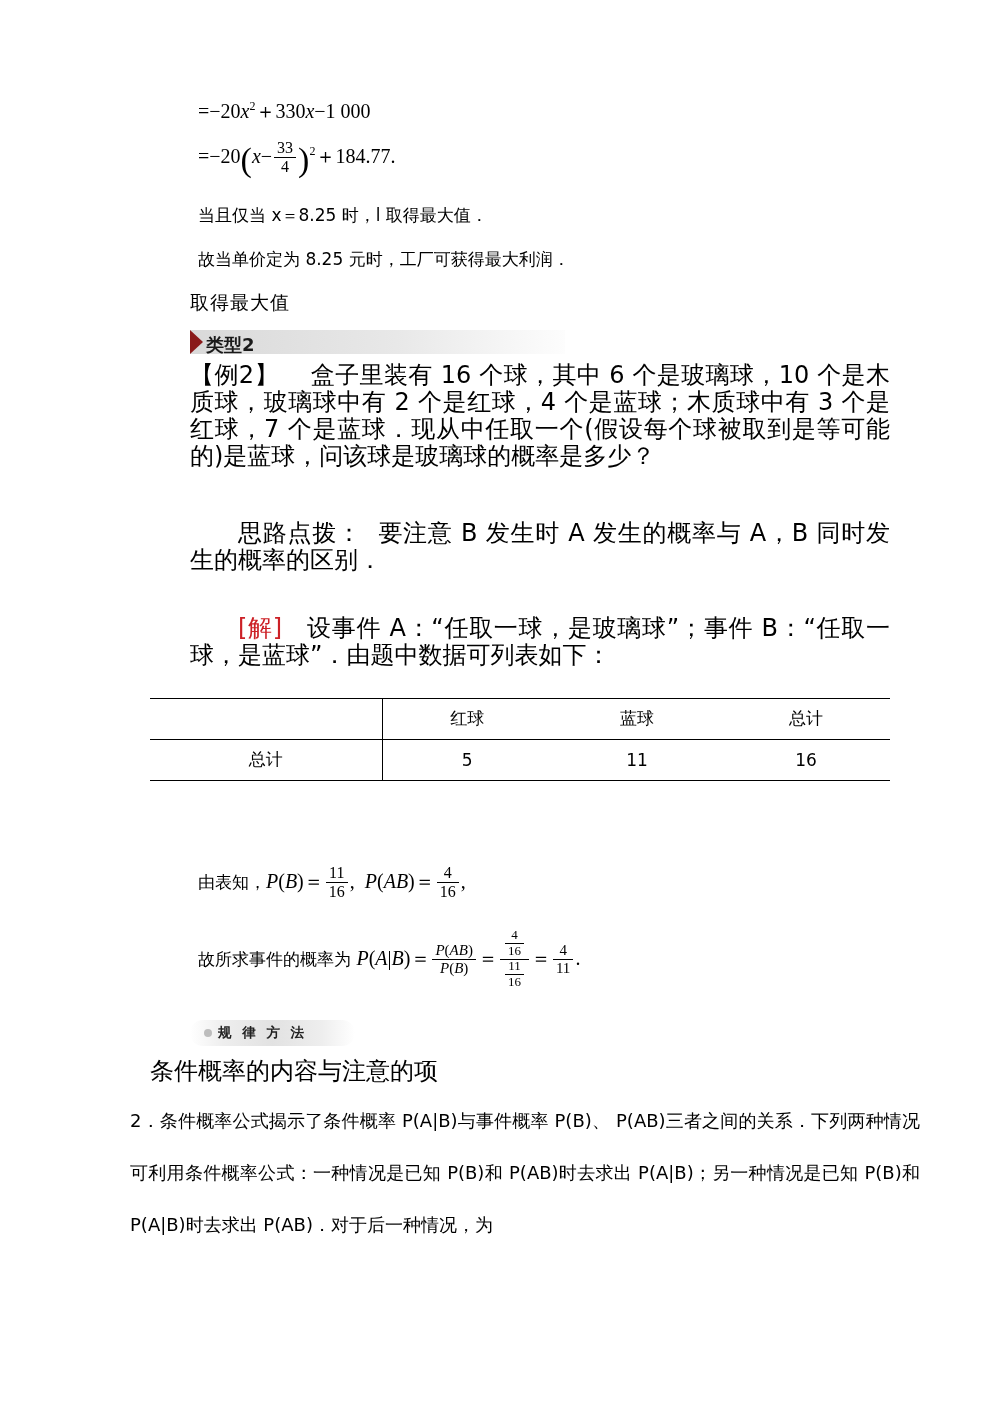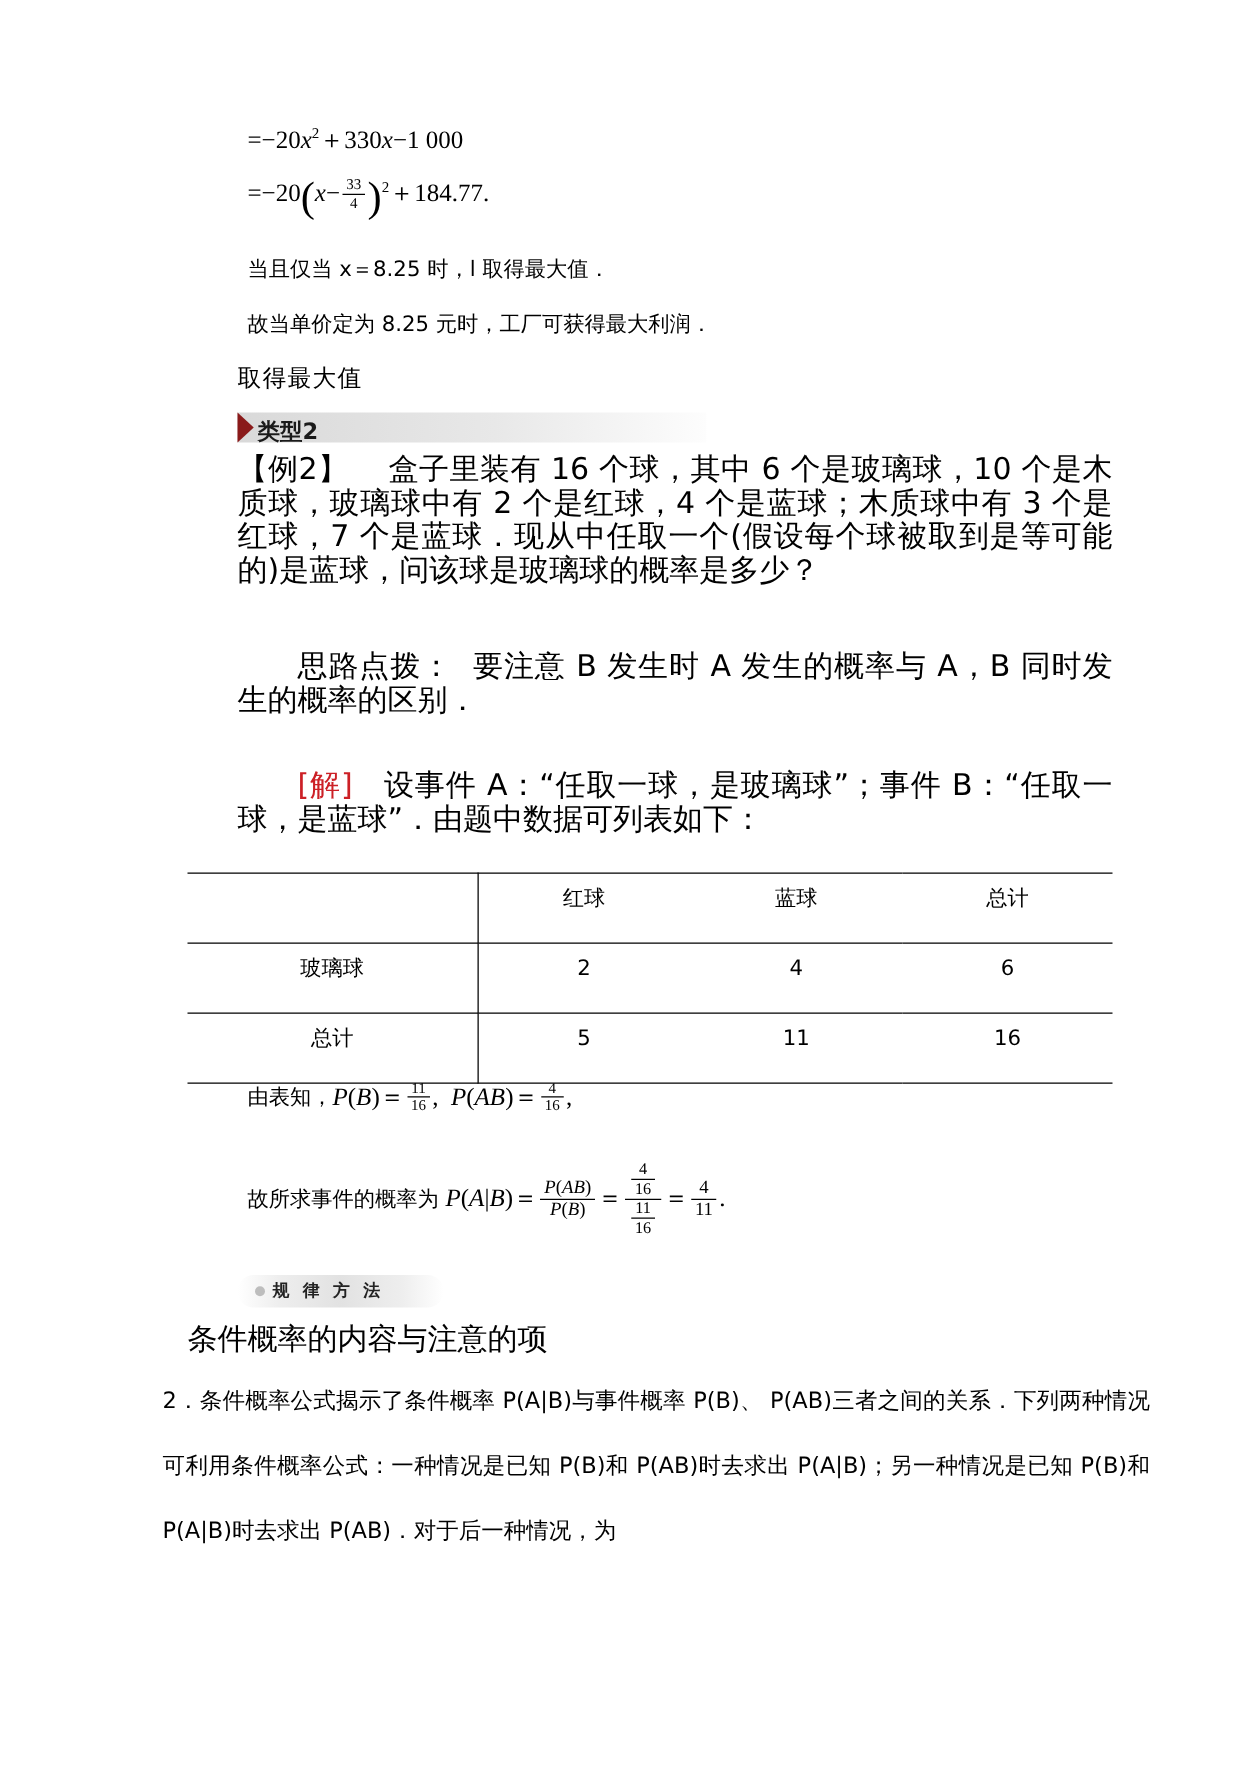--- a/index.html
+++ b/index.html
@@ -33,21 +33,21 @@
     font-size: 20px;
     line-height: 1.1;
     white-space: nowrap;
   }
   .it { font-style: italic; }
   .sup { font-size: 12px; vertical-align: super; }
   .frac {
     display: inline-block;
     vertical-align: middle;
     text-align: center;
-    font-size: 12px;
+    font-size: 16px;
     line-height: 1.12;
     margin: 0 2px;
     position: relative;
     top: -1px;
   }
   .frac .num { display: block; padding: 0 3px; }
   .frac .den { display: block; border-top: 1px solid #000; padding: 0 3px; }
   .paren-big {
     font-size: 34px;
     vertical-align: -8px;
@@ -128,21 +128,21 @@
     width: 740px;
   }
   table.data {
     border-collapse: collapse;
     width: 740px;
     font-family: "DejaVu Sans", "Liberation Sans", sans-serif;
     font-size: 17px;
   }
   table.data th, table.data td {
     text-align: center;
-    padding: 8px 0 24px 0;
+    padding: 8px 0 9px 0;
     font-weight: normal;
   }
   table.data tr.hdr th { border-top: 1.4px solid #000; border-bottom: 1px solid #000;}
   table.data tr td { border-bottom: 1px solid #000; }
   table.data tr:last-child td { border-bottom: 1.4px solid #000; }
   table.data .vsep { border-right: 1px solid #000; }
   table.data col.c0 { width: 232px; }
   table.data col.c1 { width: 170px; }
   table.data col.c2 { width: 170px; }
   table.data col.c3 { width: 168px; }
@@ -253,26 +253,20 @@
             <col class="c3">
           </colgroup>
         <tbody>
             <tr class="hdr">
           <th class="vsep"></th>
           <th>红球</th>
           <th>蓝球</th>
           <th>总计</th>
         </tr>
         <tr>
-          <td class="vsep">玻璃球</td>
-          <td>2</td>
-          <td>4</td>
-          <td>6</td>
-        </tr>
-        <tr>
           <td class="vsep">总计</td>
           <td>5</td>
           <td>11</td>
           <td>16</td>
         </tr>
       </tbody>
         </table>
     </div>
 
     <div class="after-table-1 cn">

